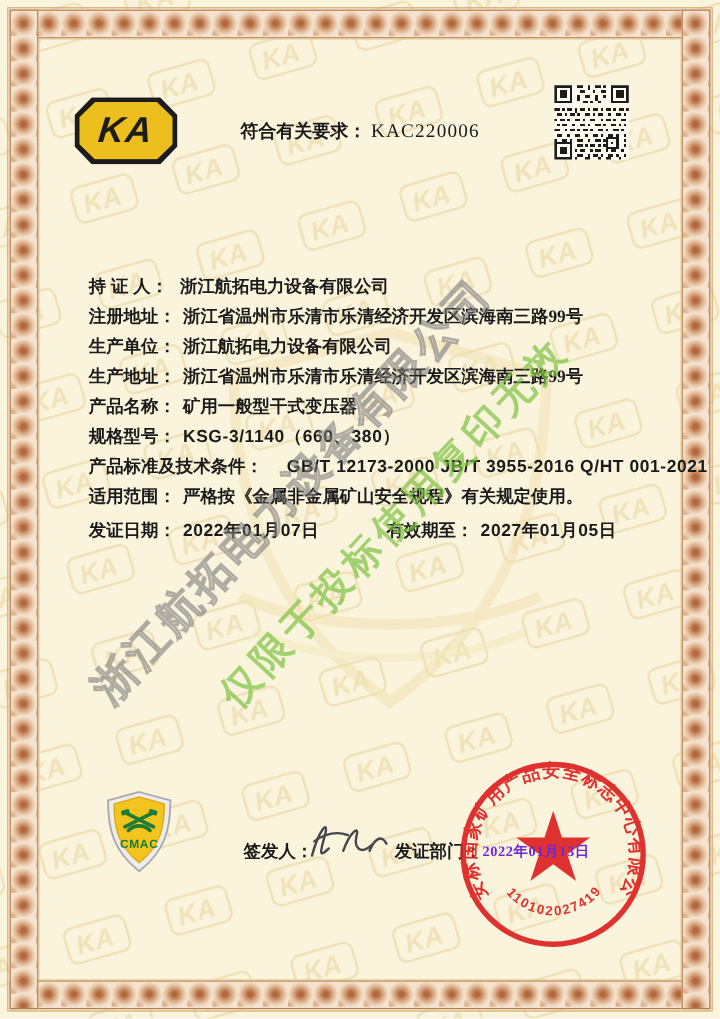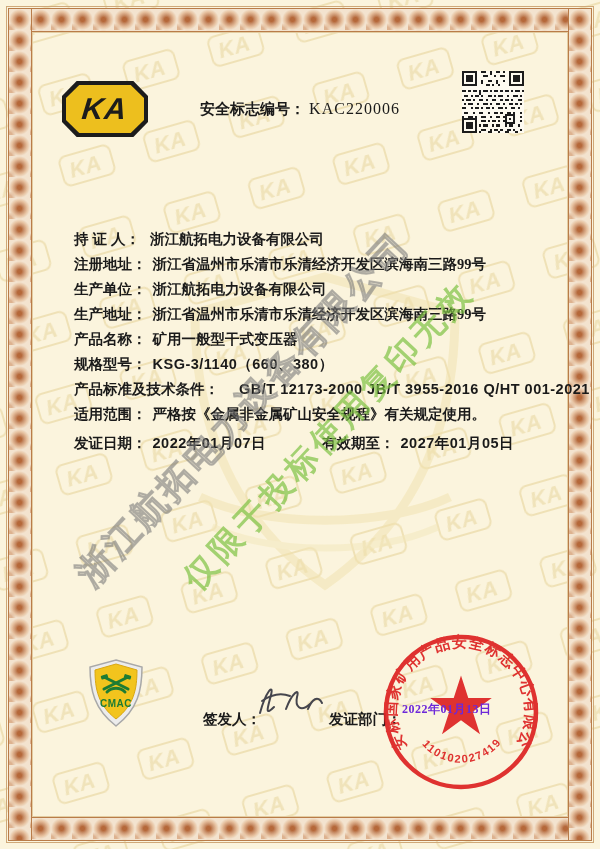--- a/index.html
+++ b/index.html
@@ -46,21 +46,21 @@
   .val-hei{font-family:"Liberation Sans",sans-serif;font-weight:bold;letter-spacing:.5px;}
   .dates-row{margin-top:4px;}
   .dates-row .second{margin-left:56px;}
   .remark-row{margin-top:11px;}
   
   .statement{position:absolute;left:72px;top:566px;width:462px;z-index:2;font-size:14.5px;
              line-height:18.8px;text-indent:2em;font-weight:600;text-align:justify;}
   
   .cmac{position:absolute;left:87px;top:659px;width:58px;height:68px;z-index:2;}
   .signer-label,.issuer-label{position:absolute;z-index:2;font-family:"Liberation Sans",sans-serif;
-             font-weight:bold;font-size:14.5px;margin-top:10px;}
+             font-weight:bold;font-size:14.5px;}
   .signer-label{left:203px;top:700px;}
   .issuer-label{left:329px;top:700px;}
   .signature{position:absolute;left:250px;top:677px;width:76px;height:50px;z-index:2;}
   .seal{position:absolute;left:382px;top:633px;width:158px;height:158px;z-index:3;opacity:.92;}
   .seal-date{position:absolute;left:402px;top:701px;z-index:4;font-family:Liberation Serif, serif;
              font-weight:bold;font-size:12px;color:#6d28d9;letter-spacing:.5px;}
   
   .wm{position:absolute;z-index:5;pointer-events:none;white-space:nowrap;transform-origin:0 50%;}
   .wm-gray{left:84px;top:556px;transform:rotate(-47deg);font-size:36px;letter-spacing:3px;font-weight:bold;
            color:rgba(135,135,135,.22);-webkit-text-stroke:1px rgba(120,120,120,.5);}
@@ -95,21 +95,21 @@
   <div class="band right"></div>
   <div class="frame-inner"></div>
 
   <div class="ka-badge">
     <div class="ka-inner">
       <span class="ka-text">KA</span>
     </div>
   </div>
 
   <div class="header-line">
-    <span class="hl-label">安全标志编号：</span>
+    <span class="hl-label">符合有关要求：</span>
     <span class="hl-number">KAC220006</span>
   </div>
 
   <svg class="qr" viewBox="0 0 29 29" shape-rendering="crispEdges">
     <rect width="29" height="29" fill="#fdfaf0"></rect>
     <g fill="#1c1c1c">
       <rect x="0" y="0" width="7" height="7"></rect>
         <rect x="22" y="0" width="7" height="7"></rect>
         <rect x="0" y="22" width="7" height="7"></rect>
     </g>

